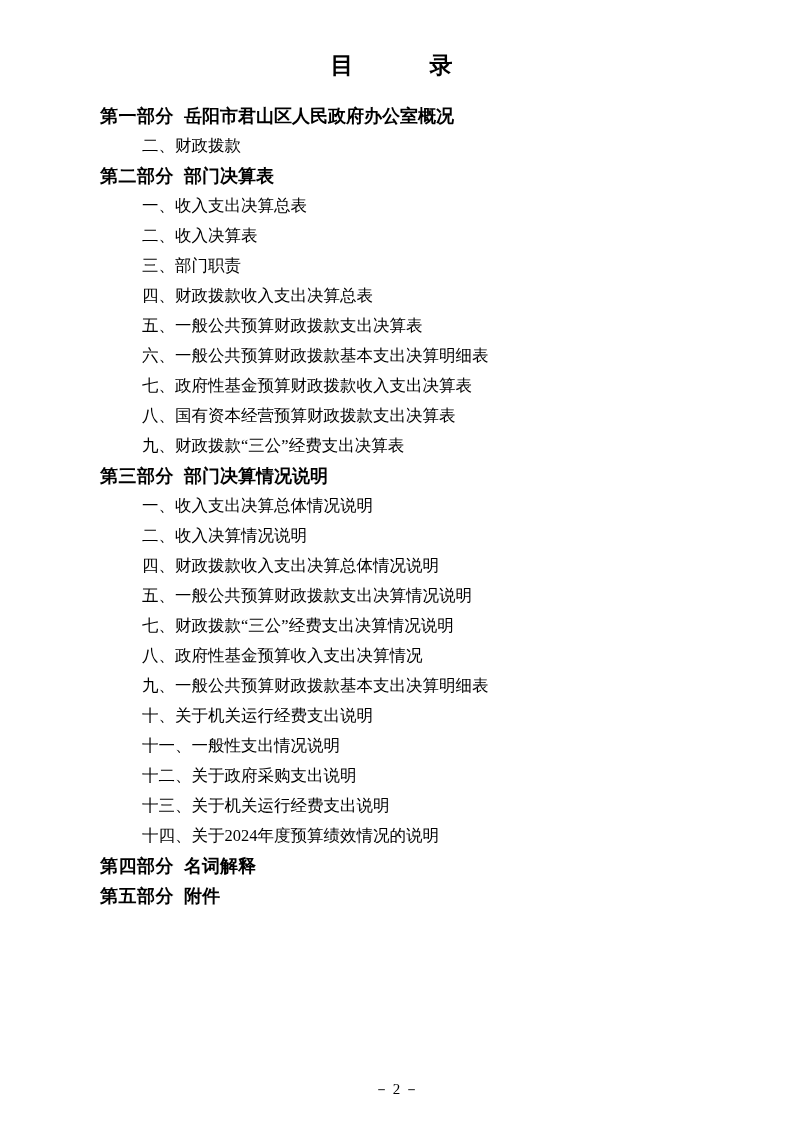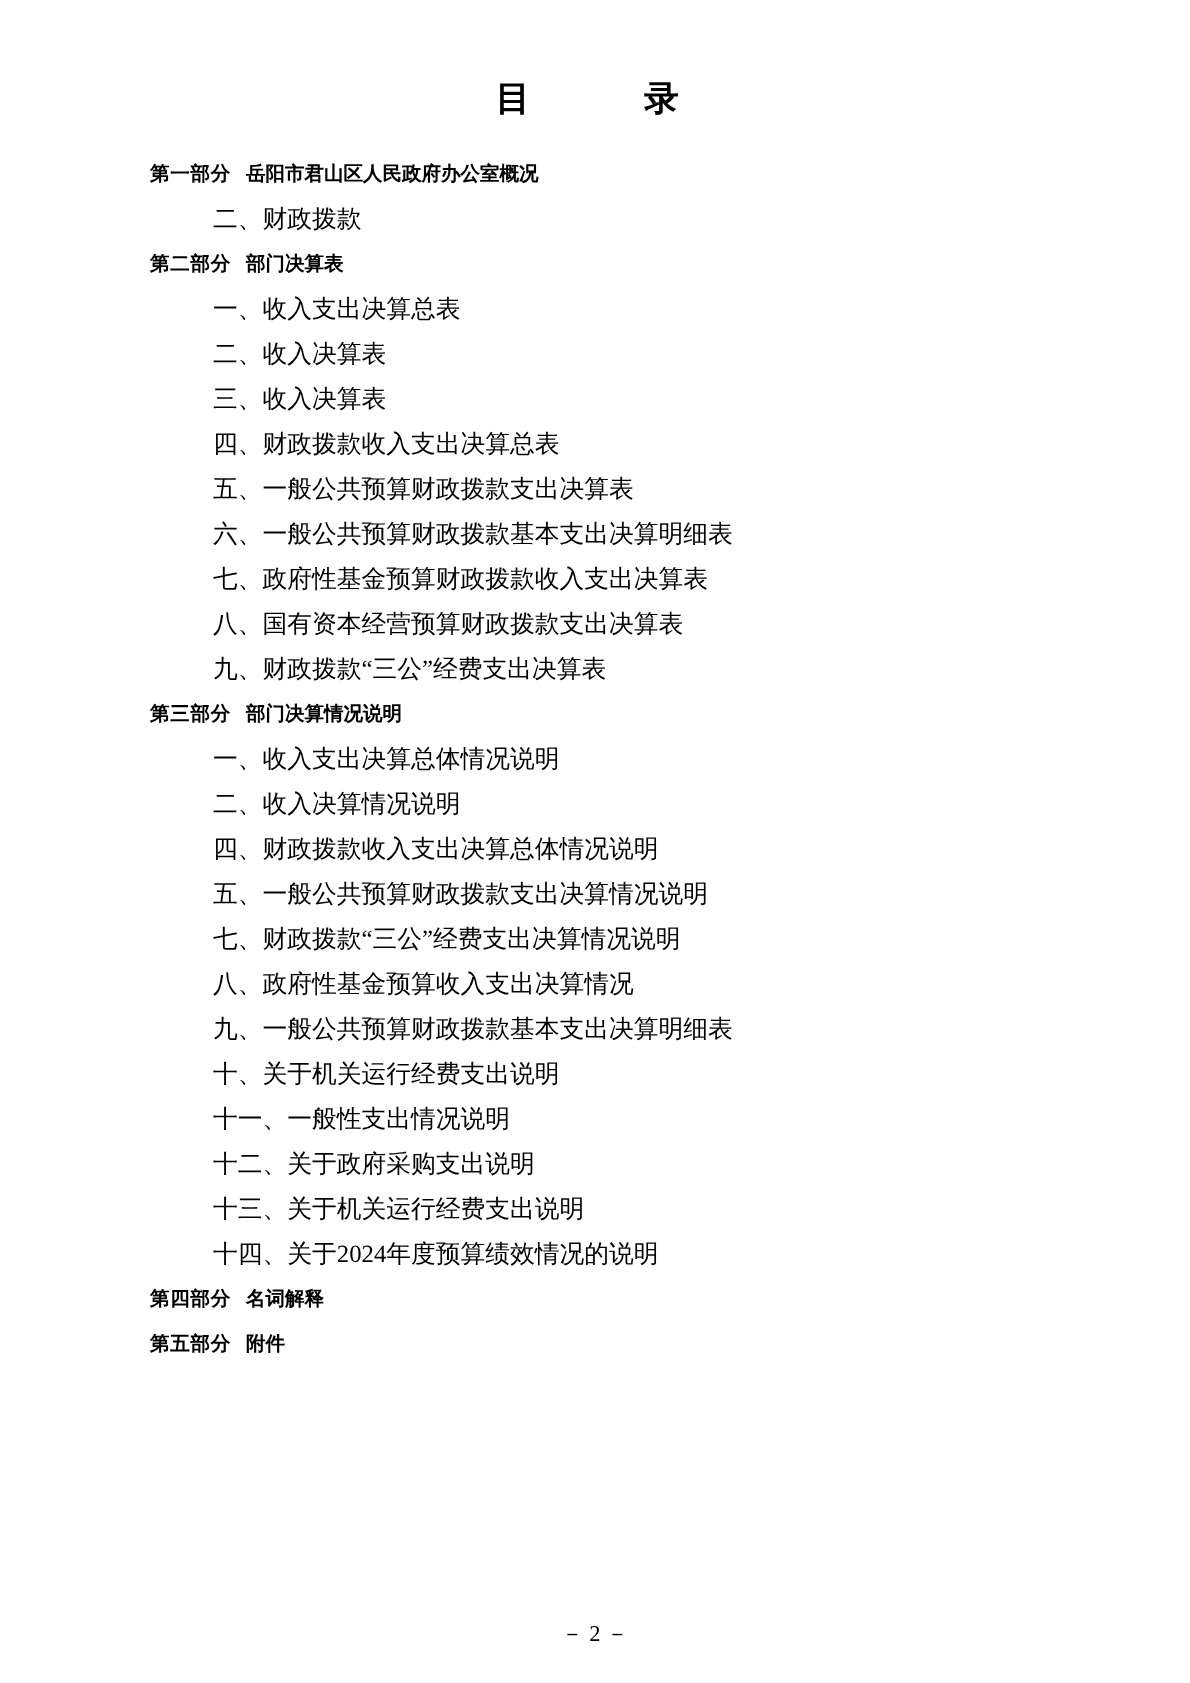--- a/index.html
+++ b/index.html
@@ -29,21 +29,21 @@
     letter-spacing: 10px;
     margin-top: 50px;
     margin-bottom: 20px;
     font-family: "Liberation Serif", "DejaVu Serif", serif;
   }
   .toc {
     margin-left: 100px;
     margin-right: 70px;
   }
   .toc-part {
-    font-size: 13px;
+    font-size: 18px;
     font-weight: bold;
     line-height: 30px;
     margin: 0;
     padding: 0;
     white-space: nowrap;
   }
   .toc-part .part-label {
     letter-spacing: 0.5px;
   }
   .toc-part .part-sep {
@@ -81,21 +81,21 @@
     <div class="toc-part">
       <span class="part-label">第一部分</span><span class="part-sep"></span><span>岳阳市君山区人民政府办公室概况</span>
     </div>
     <div class="toc-item">二、财政拨款</div>
 
     <div class="toc-part">
       <span class="part-label">第二部分</span><span class="part-sep"></span><span>部门决算表</span>
     </div>
     <div class="toc-item">一、收入支出决算总表</div>
     <div class="toc-item">二、收入决算表</div>
-    <div class="toc-item">三、收入决算表</div>
+    <div class="toc-item">三、部门职责</div>
     <div class="toc-item">四、财政拨款收入支出决算总表</div>
     <div class="toc-item">五、一般公共预算财政拨款支出决算表</div>
     <div class="toc-item">六、一般公共预算财政拨款基本支出决算明细表</div>
     <div class="toc-item">七、政府性基金预算财政拨款收入支出决算表</div>
     <div class="toc-item">八、国有资本经营预算财政拨款支出决算表</div>
     <div class="toc-item">九、财政拨款“三公”经费支出决算表</div>
 
     <div class="toc-part">
       <span class="part-label">第三部分</span><span class="part-sep"></span><span>部门决算情况说明</span>
     </div>

